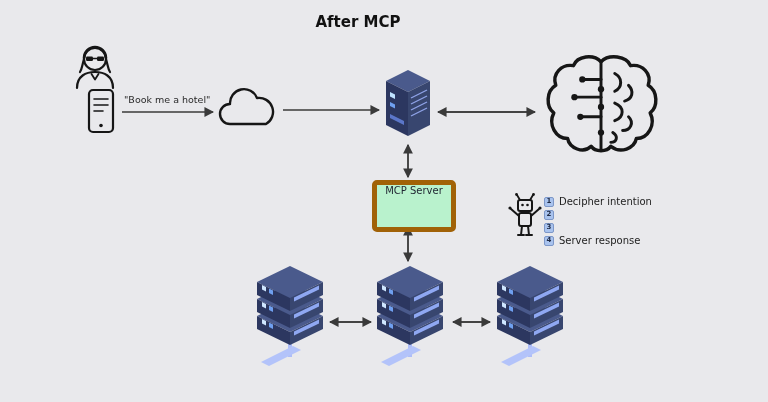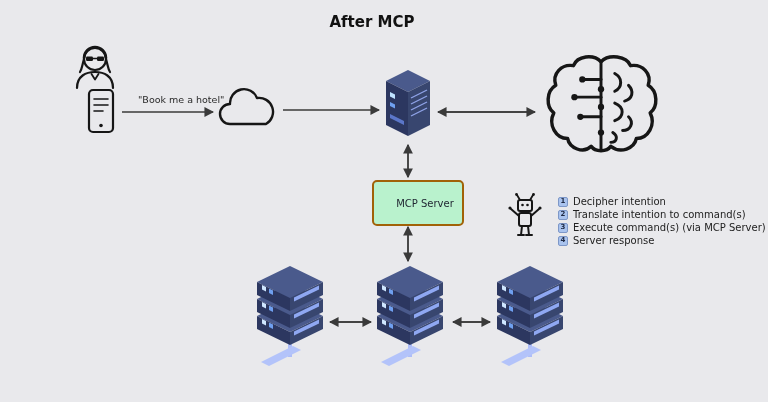--- a/index.html
+++ b/index.html
@@ -3,28 +3,28 @@
 <meta charset="utf-8">
 <style>
   :root{
     --canvas_bg:#e9e9ec; --server_dark:#2c3760; --server_mid:#38466f; --server_top:#4a5a8c;
     --accent_blue:#aebdf8; --accent_blue2:#b3c3fa; --mcp_fill:#b9f2cd; --arrow:#3a3a3a;
     --badge_bg:#a9c3ee; --ink:#161616;
   }
   html,body{margin:0;padding:0;}
   .canvas{position:relative;width:768px;height:402px;background:var(--canvas_bg,#e9e9ec);
     font-family:"DejaVu Sans","Liberation Sans",sans-serif;overflow:hidden;color:#1c1c1c;}
-  .abs{position:absolute;padding-left:14px;}
+  .abs{position:absolute;}
   .title{top:13px;left:0;width:716px;text-align:center;font-size:15px;font-weight:bold;color:#111;z-index:3;}
   .speech{left:124px;top:94px;width:96px;font-size:9.5px;color:#2a2a2a;z-index:3;}
   .emp-label{left:450px;top:93px;width:76px;text-align:center;font-size:9px;line-height:11px;
     background:var(--canvas_bg,#e9e9ec);z-index:3;padding:1px 0;color:#222;}
   .llm-label{left:542px;top:166px;width:118px;text-align:center;font-size:16px;color:#222;z-index:3;}
   .mcp-box{left:372px;top:180px;width:74px;height:42px;background:var(--mcp_fill,#b9f2cd);
-    border:2px solid #a16207;border-radius:5px;display:flex;align-items:center;justify-content:center;
+    border:5px solid #a16207;border-radius:5px;display:flex;justify-content:center;
     font-size:10px;color:#1e2430;z-index:3;}
   .backend-label{left:588px;top:316px;font-size:11px;font-weight:bold;color:#111;z-index:3;}
   .steps{left:544px;top:195px;z-index:3;}
   .step-row{display:flex;align-items:center;gap:5px;height:13px;}
   .badge{width:10px;height:10px;border-radius:2px;background:var(--badge_bg,#a9c3ee);
     border:1px solid #7d97c8;box-sizing:border-box;font-size:7px;font-weight:bold;color:#1f2a44;
     display:flex;align-items:center;justify-content:center;line-height:1;}
   .step-label{font-size:10px;color:#222;white-space:nowrap;}
   svg.icon{position:absolute;z-index:2;overflow:visible;}
   .arrows{position:absolute;inset:0;z-index:1;}
@@ -169,25 +169,23 @@
     <path class="stroke" d="M16,34 L15,43 M22,34 L23,43 M12,43 H18 M20,43 H26" stroke-width="2"></path>
   </svg>
 
   <div class="abs steps">
     <div class="step-row">
       <span class="badge">1</span>
       <span class="step-label">Decipher intention</span>
     </div>
     <div class="step-row">
       <span class="badge">2</span>
-      <span class="step-label">Translate intention to command(s)</span>
     </div>
     <div class="step-row">
       <span class="badge">3</span>
-      <span class="step-label">Execute command(s) (via MCP Server)</span>
     </div>
     <div class="step-row">
       <span class="badge">4</span>
       <span class="step-label">Server response</span>
     </div>
   </div>
 
 </div>
 
 </body></html>

